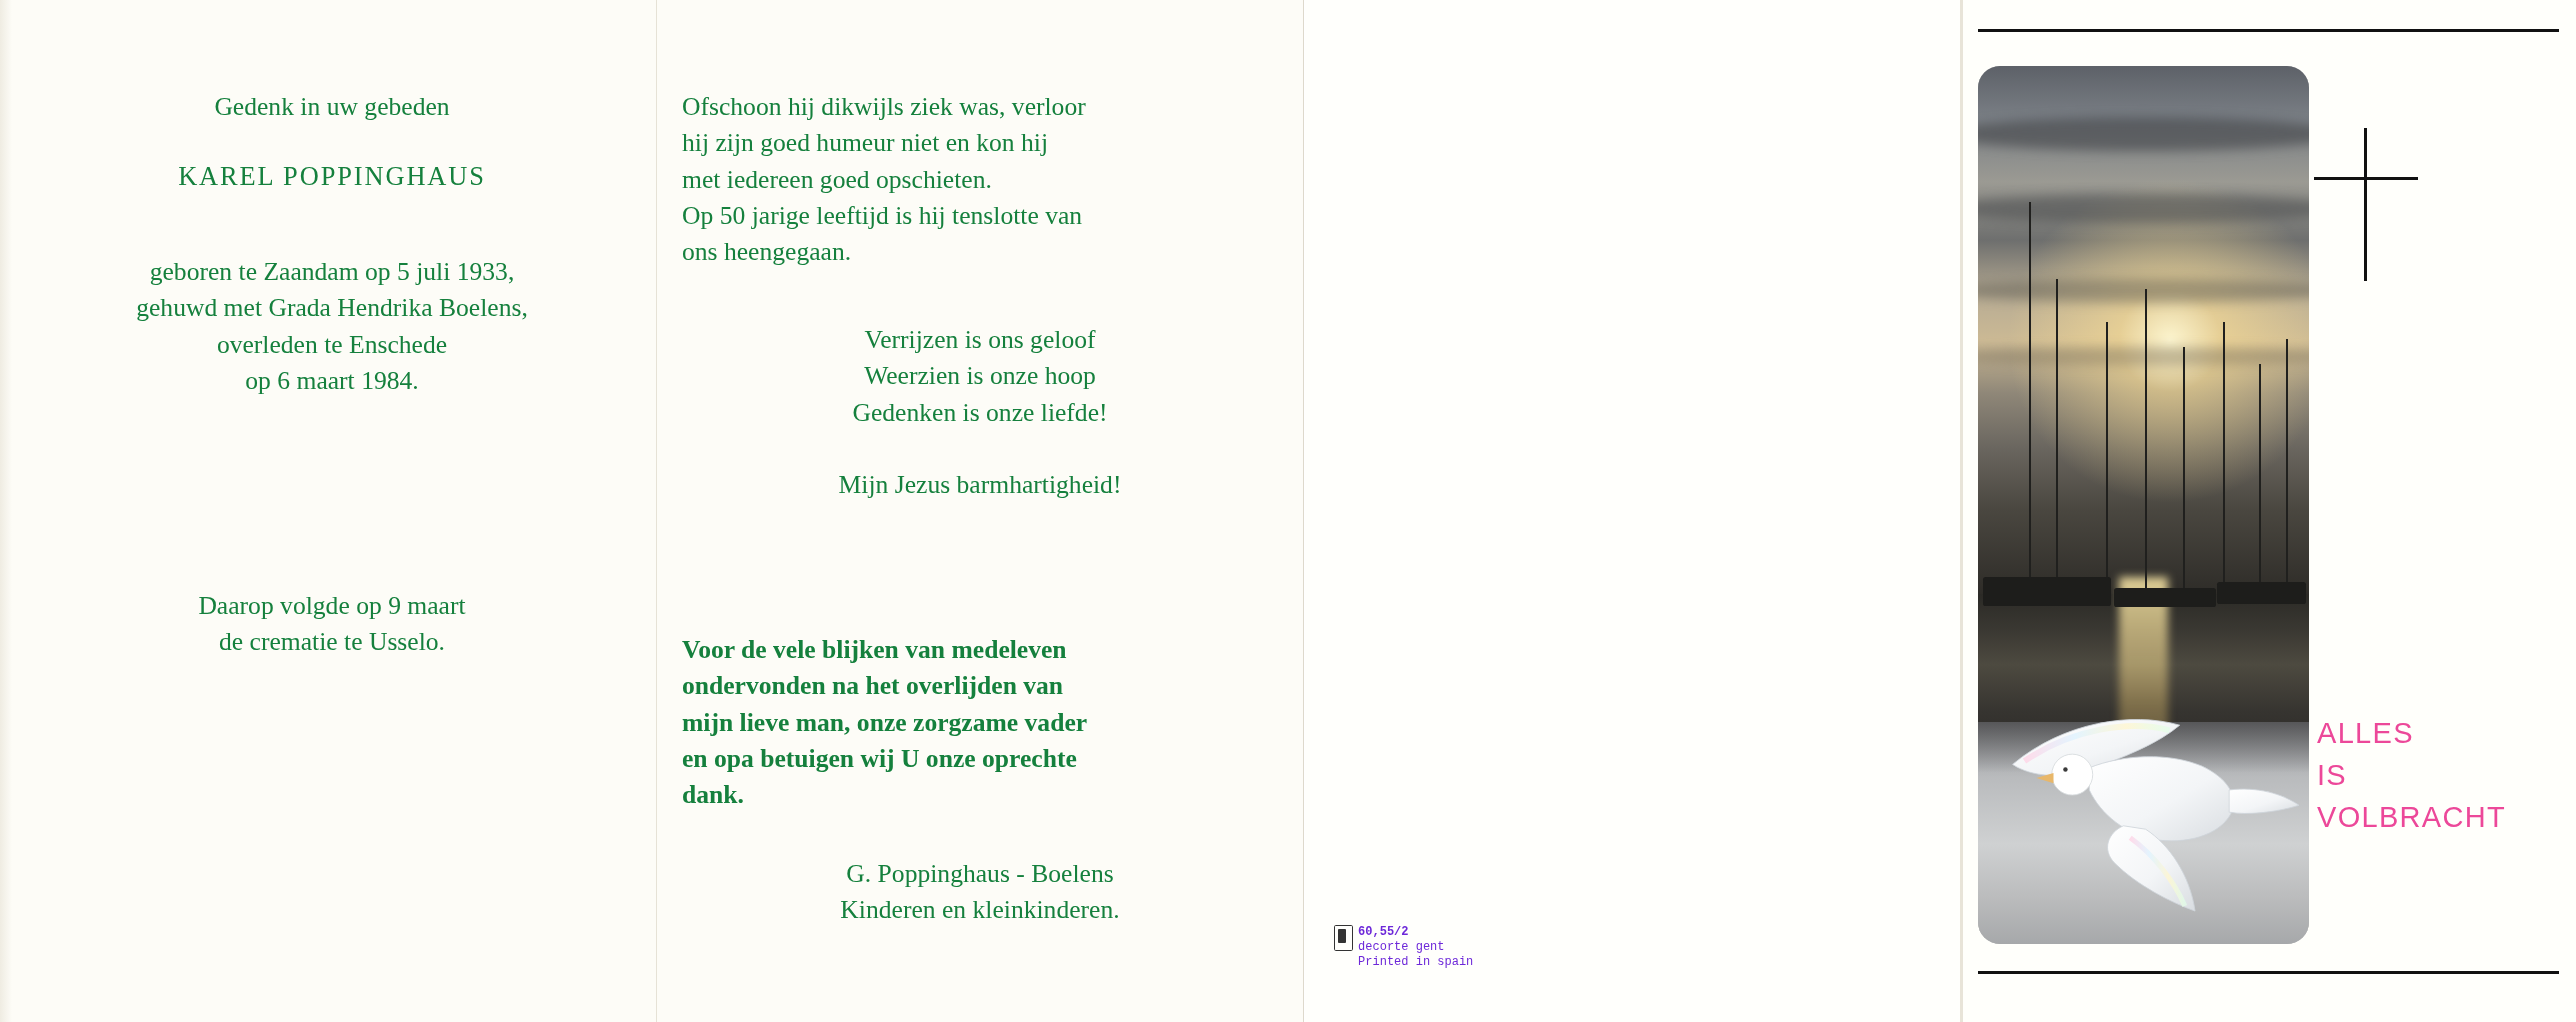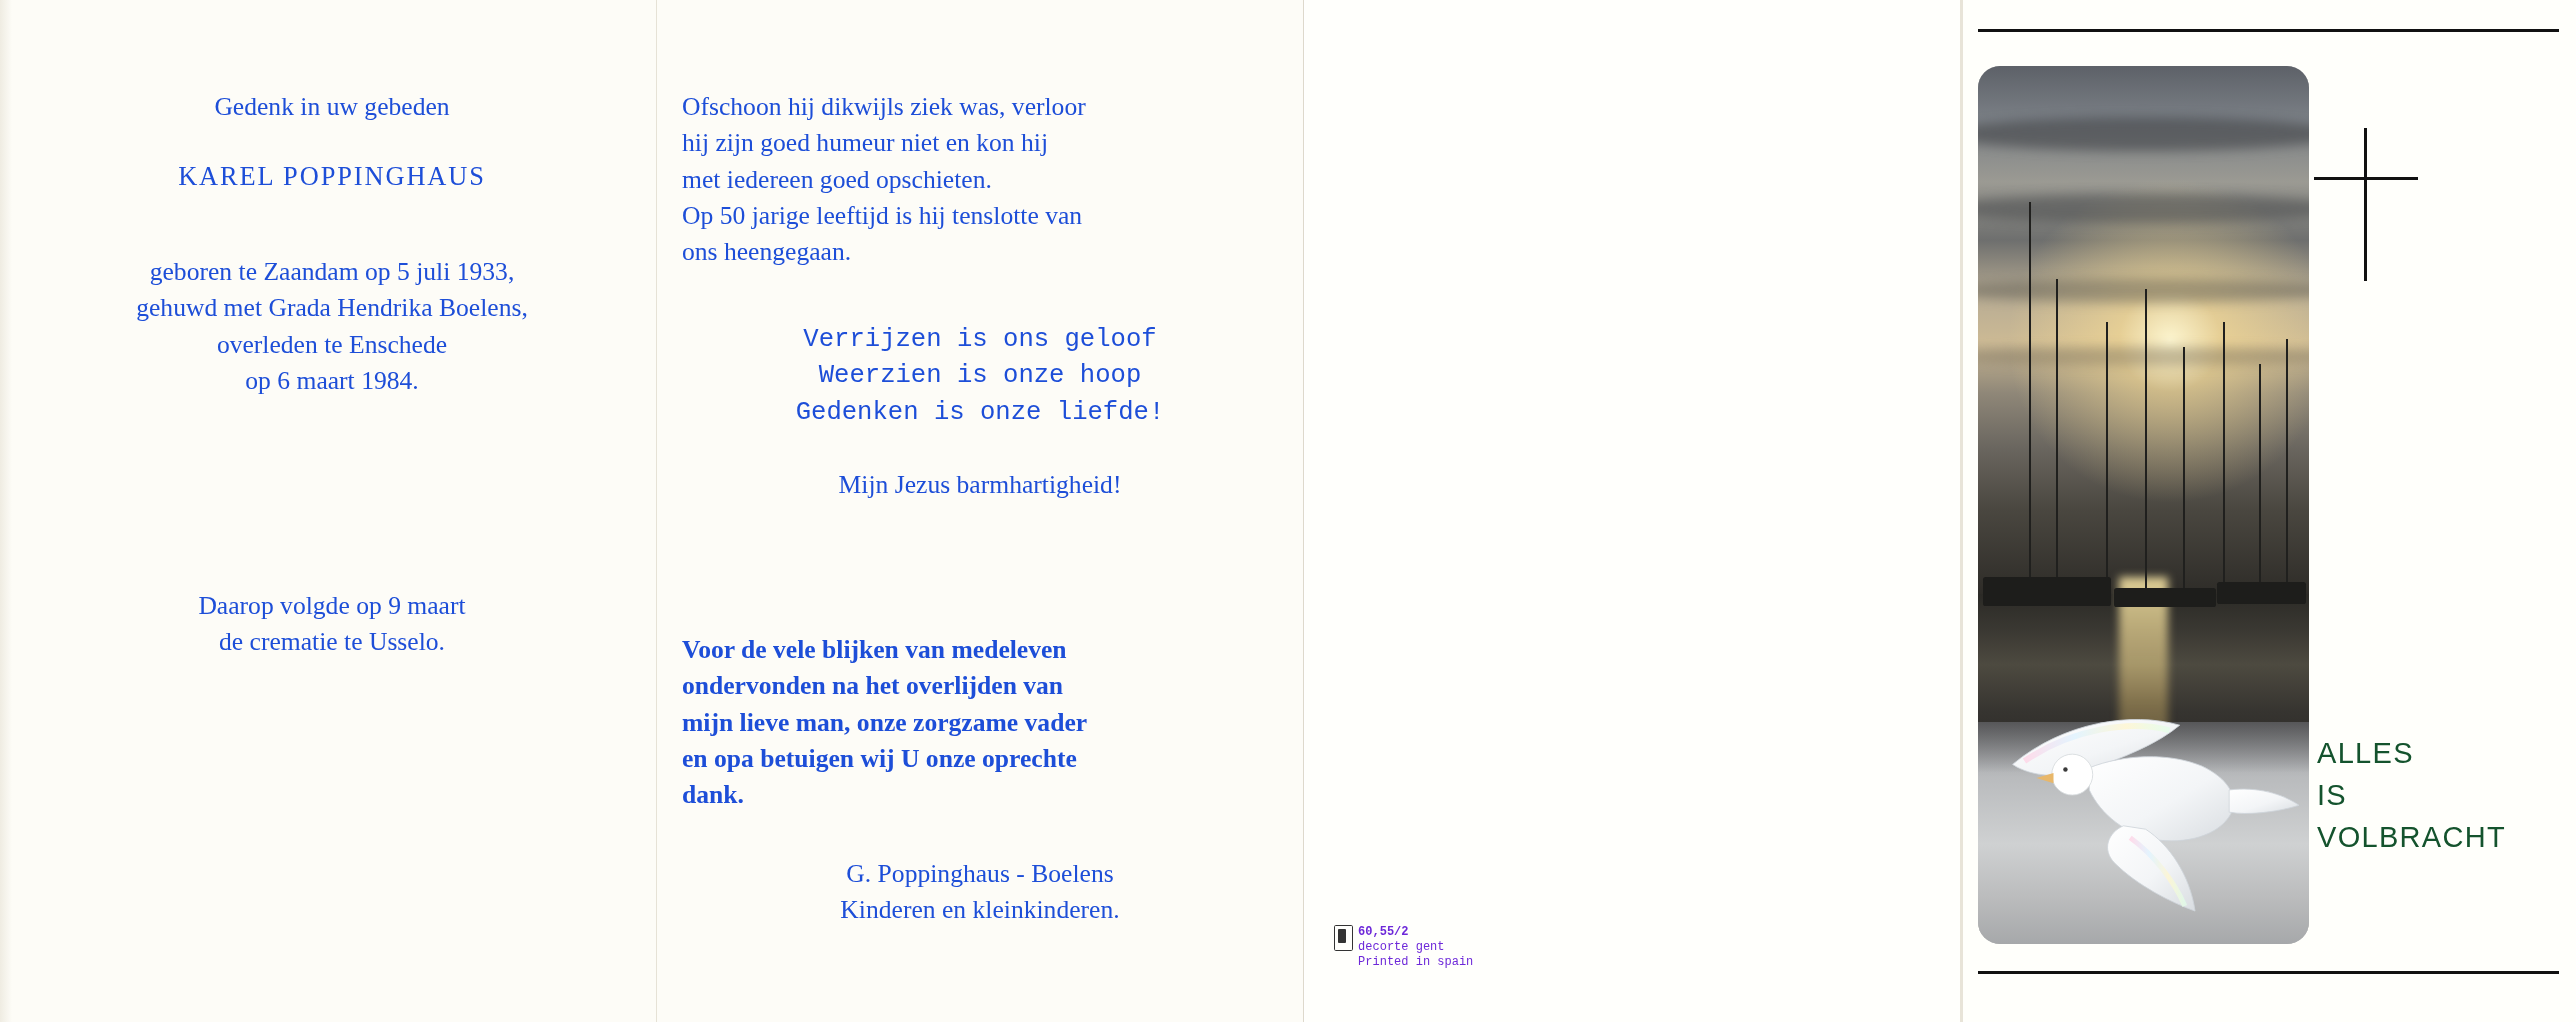--- a/index.html
+++ b/index.html
@@ -52,21 +52,21 @@
     top: 0;
     width: 0.9px;
     height: 1023px;
     background: #e6e2d6;
   }
 
   .blk {
     position: absolute;
     width: 100%;
     text-align: center;
-    color: #1d4ed8;
+    color: #15803d;
     font-size: 25.6px;
     line-height: 1.42;
   }
   .name {
     letter-spacing: 1.9px;
     font-size: 26.4px;
     font-family: Liberation Serif, serif;
   }
 
   
@@ -266,22 +266,21 @@
     background: #111;
   }
   .alles {
     position: absolute;
     left: 354px;
     top: 712px;
     font-family: "Liberation Sans", sans-serif;
     font-size: 29px;
     letter-spacing: 1.3px;
     line-height: 1.45;
-    color: #14532d;
-    margin-top: 20px;
+    color: #ec4899;
   }
 </style>
 </head>
 <body>
 
 <div class="card">
 
   <div class="leaf-left">
     <div class="fold"></div>
 
@@ -295,21 +294,21 @@
       <div class="blk p1-b5" style="white-space: pre-line;">Daarop volgde op 9 maart
 de crematie te Usselo.</div>
     </div>
 
     <div class="page page-2">
       <div class="blk p2-b1" style="white-space: pre-line;">Ofschoon hij dikwijls ziek was, verloor
 hij zijn goed humeur niet en kon hij
 met iedereen goed opschieten.
 Op 50 jarige leeftijd is hij tenslotte van
 ons heengegaan.</div>
-      <div class="blk p2-b2" style="white-space: pre-line; font-family: Liberation Mono, monospace;">Verrijzen is ons geloof
+      <div class="blk p2-b2" style="white-space: pre-line;">Verrijzen is ons geloof
 Weerzien is onze hoop
 Gedenken is onze liefde!</div>
       <div class="blk p2-b3">Mijn Jezus barmhartigheid!</div>
       <div class="blk p2-b4" style="white-space: pre-line; font-weight: bold;">Voor de vele blijken van medeleven
 ondervonden na het overlijden van
 mijn lieve man, onze zorgzame vader
 en opa betuigen wij U onze oprechte
 dank.</div>
       <div class="blk p2-b5" style="white-space: pre-line;">G. Poppinghaus - Boelens
 Kinderen en kleinkinderen.</div>

